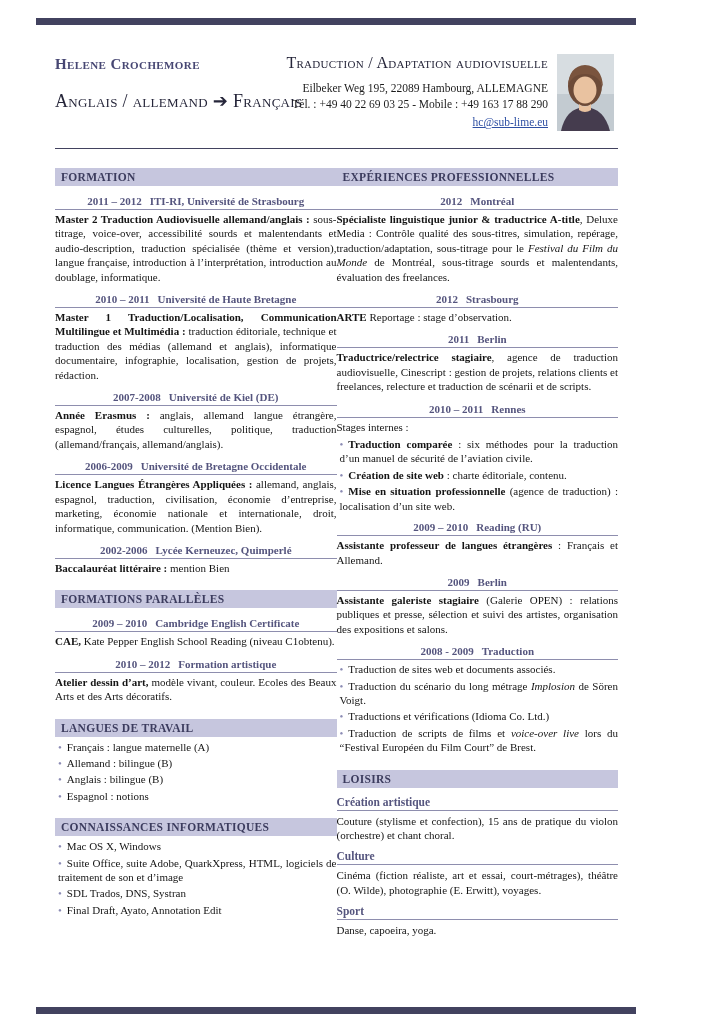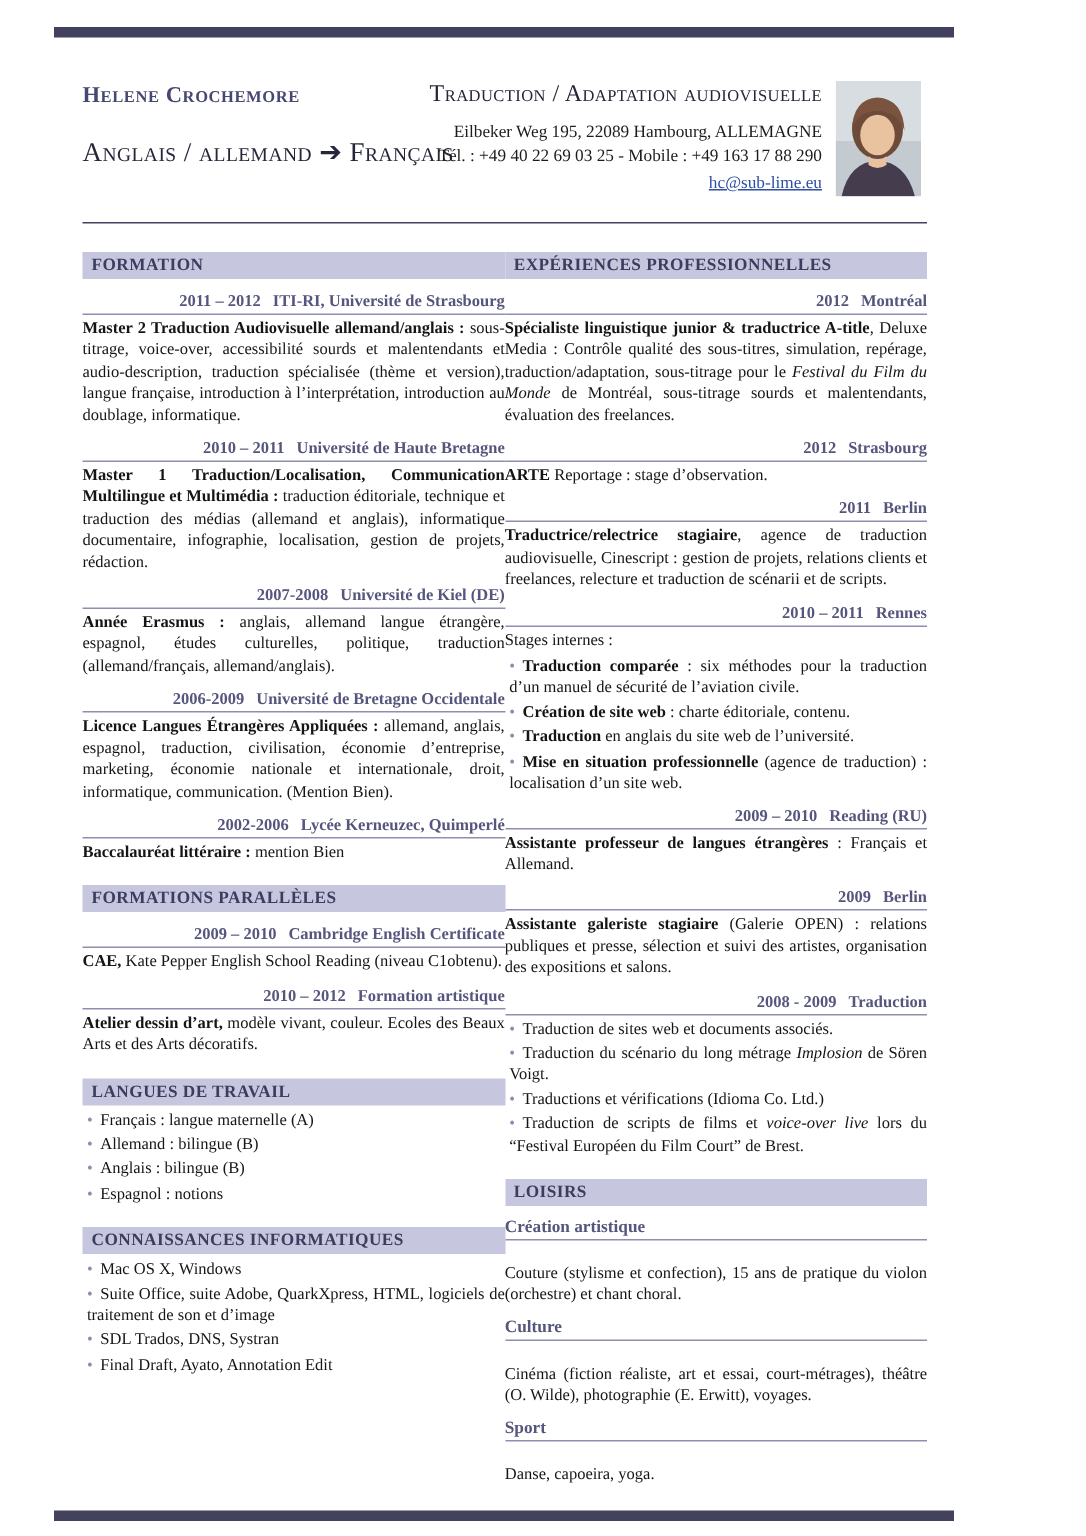--- a/index.html
+++ b/index.html
@@ -28,36 +28,36 @@
   .rule { position:absolute; top:148px; left:55px; right:54px; border-top:1.5px solid #42425f; }
 
   
   .main { position:absolute; top:168px; left:55px; right:54px; display:flex; }
   .col { flex:1; min-width:0; }
 
   .sec-h { background:#c6c6de; color:#3c3c5e; font-weight:bold; font-size:11.5px;
            letter-spacing:.3px; padding:3px 6px; margin-top:15px; margin-bottom:3px; }
   .col .sec-h:first-child { margin-top:0; }
 
-  .date-row { display:flex; justify-content:flex-end; align-items:baseline;
+  .date-row { display:flex; justify-content:center; align-items:baseline;
               font-weight:bold; color:#55557e; font-size:11px;
               border-bottom:1px solid #8e8eae; padding:6px 0 2px; margin-bottom:2px; }
   .date-row .date { white-space:nowrap; margin-right:8px; }
   .date-row .place { text-align:right; }
 
   .para { font-size:11px; line-height:1.31; color:#151515; text-align:justify; margin:1px 0 3px; }
   .b { font-weight:bold; }
   .i { font-style:italic; }
 
   .bullet { font-size:11px; line-height:1.31; color:#151515; text-align:justify;
             padding-left:3px; margin:0 0 2px; }
   .bullet .marker { color:#8b8bb4; margin-right:5px; }
 
   .sub-h { color:#55557e; font-weight:bold; font-size:11.5px;
-           border-bottom:1px solid #8e8eae; padding:5px 0 2px; margin-bottom:15px; }
+           border-bottom:1px solid #8e8eae; padding:5px 0 2px; margin-bottom:3px; }
 </style>
 </head>
 <body>
 
 <div class="page">
 
   <div class="bar top"></div>
 
   <div class="h-left">
     <div class="name">Helene Crochemore</div>
@@ -152,21 +152,20 @@
           <span class="place">Berlin</span>
         </div>
         <div class="para"><span class="b ">Traductrice/relectrice stagiaire</span><span>, agence de traduction audiovisuelle, Cinescript : gestion de projets, relations clients et freelances, relecture et traduction de scénarii et de scripts.</span></div>
         <div class="date-row">
           <span class="date">2010 – 2011</span>
           <span class="place">Rennes</span>
         </div>
         <div class="para"><span>Stages internes :</span></div>
         <div class="bullet"><span class="marker">•</span><span class="b ">Traduction comparée</span><span> : six méthodes pour la traduction d’un manuel de sécurité de l’aviation civile.</span></div>
         <div class="bullet"><span class="marker">•</span><span class="b ">Création de site web</span><span> : charte éditoriale, contenu.</span></div>
-        <div class="bullet"><span class="marker">•</span><span class="b ">Traduction</span><span> en anglais du site web de l’université.</span></div>
         <div class="bullet"><span class="marker">•</span><span class="b ">Mise en situation professionnelle</span><span> (agence de traduction) : localisation d’un site web.</span></div>
         <div class="date-row">
           <span class="date">2009 – 2010</span>
           <span class="place">Reading (RU)</span>
         </div>
         <div class="para"><span class="b ">Assistante professeur de langues étrangères</span><span> : Français et Allemand.</span></div>
         <div class="date-row">
           <span class="date">2009</span>
           <span class="place">Berlin</span>
         </div>

